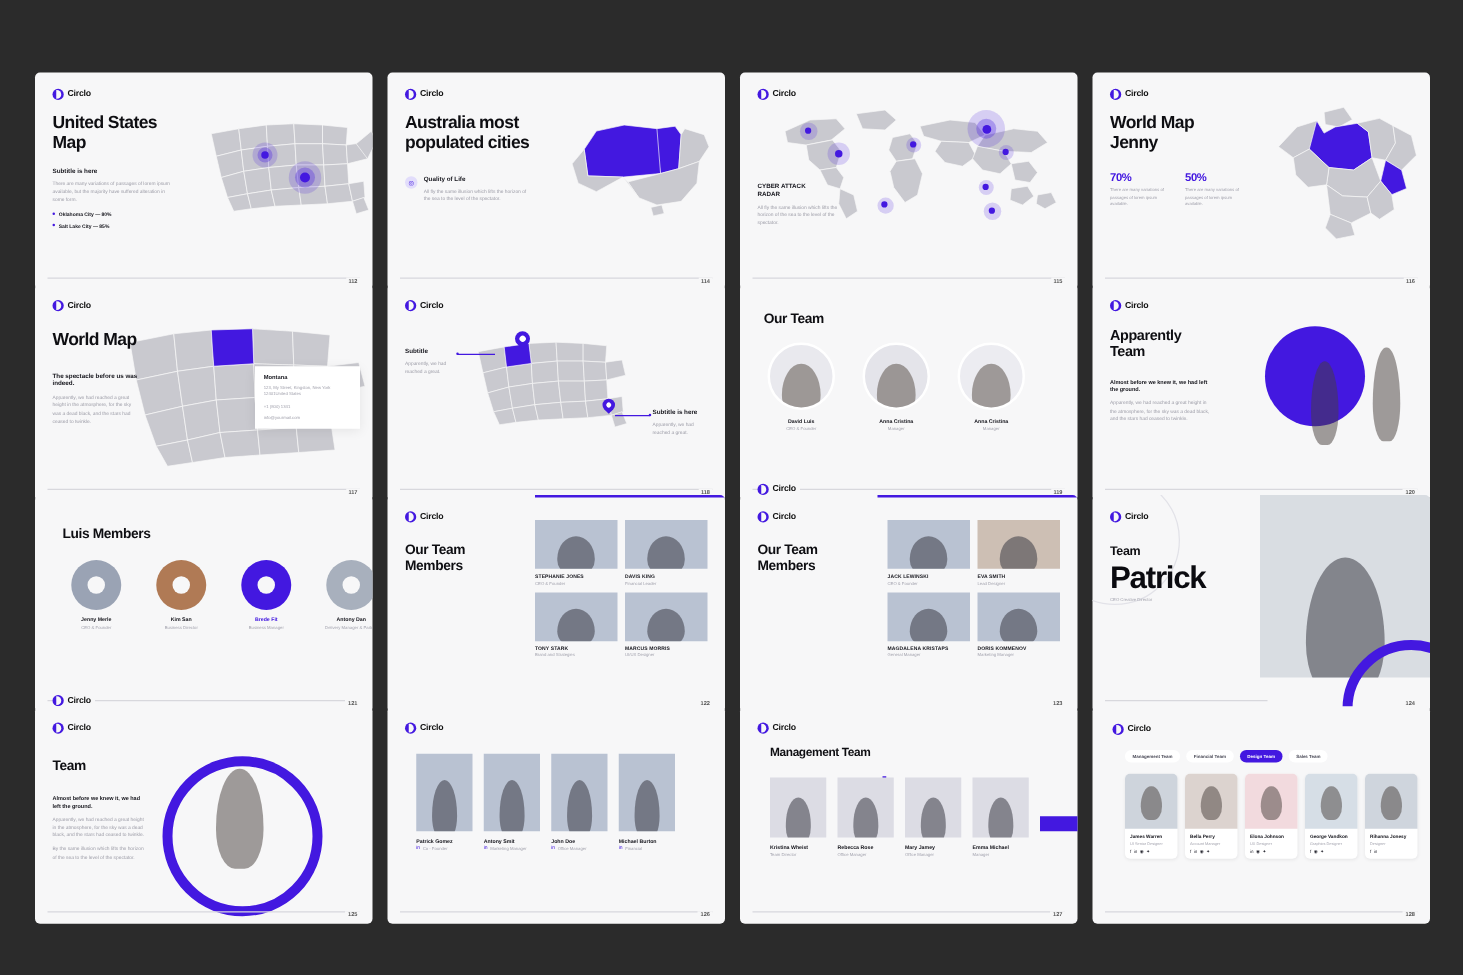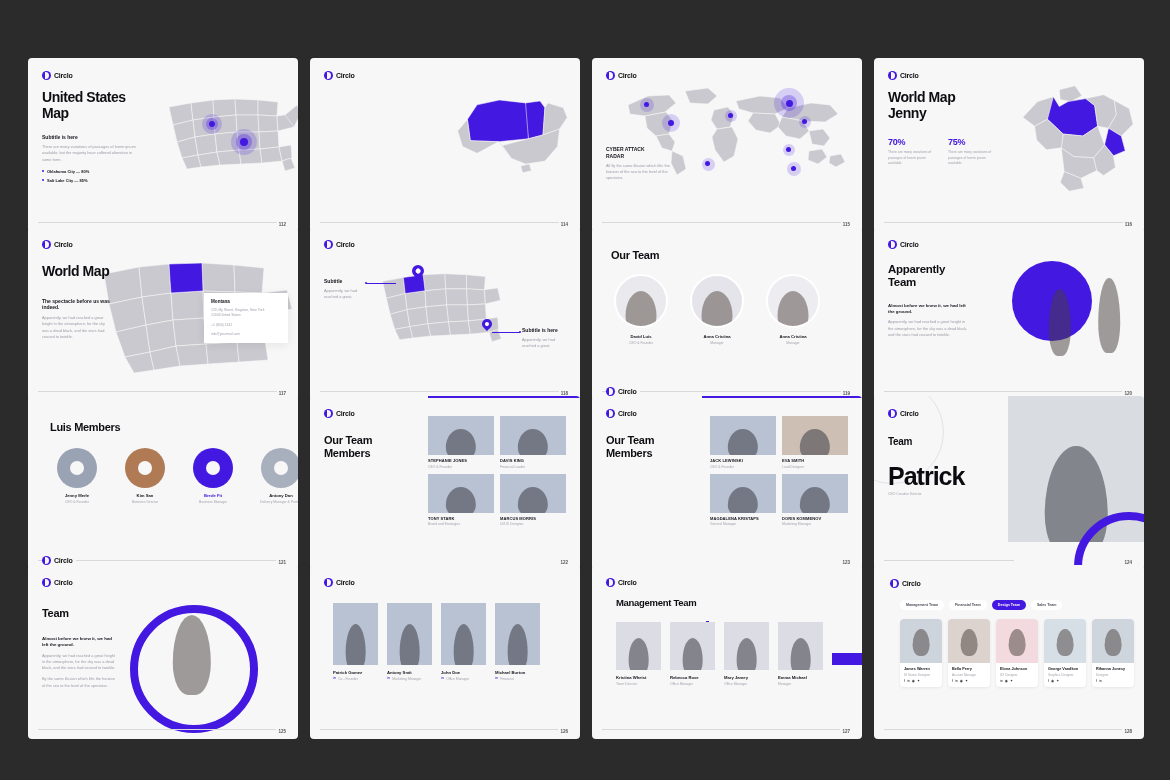--- a/index.html
+++ b/index.html
@@ -186,20 +186,30 @@
     </div>
     <svg class="mapsvg" style="right:6px;top:30px;width:126px;height:88px" viewBox="0 0 260 180">
       <path class="st-hi" d="M40 64 L60 34 106 24 160 30 168 44 166 104 104 110 46 108Z"></path>
       <path class="st-hi" d="M160 30 L190 26 200 40 196 96 166 104Z"></path>
       <path class="st" d="M196 96 L230 84 246 60 238 40 206 30 200 40Z"></path>
       <path class="st" d="M166 104 L196 96 230 84 226 120 200 150 160 156 130 144 112 118Z"></path>
       <path class="st" d="M104 110 L130 144 112 118Z"></path>
       <path class="st" d="M40 64 L20 88 30 120 60 134 104 110 46 108Z"></path>
       <path class="st" d="M150 160 L168 156 172 170 154 174Z"></path>
     </svg>
+    <div style="position:absolute;left:14px;top:32px;width:108px">
+      <div class="h1"><span>Australia most</span><br><span>populated cities</span></div>
+      <div style="display:flex;gap:5px;margin-top:20px">
+        <div class="qicon">◎</div>
+        <div style="width:84px">
+          <div class="h-sub">Quality of Life</div>
+          <div class="body-txt" style="margin-top:2px">All fly the same illusion which lifts the horizon of the sea to the level of the spectator.</div>
+        </div>
+      </div>
+    </div>
     <div class="footbar"></div>
     <div class="pagenum">114</div>
   </div>
 
   <div class="slide">
     <div class="logo" style="left:14px;top:13px">
       <span class="logo-mark"></span>
       <span class="logo-txt">Circlo</span>
     </div>
     <svg class="mapsvg" style="left:18px;top:22px;width:240px;height:102px" viewBox="0 0 480 200">
@@ -265,21 +275,21 @@
       <path class="st" d="M106 188 L140 202 146 222 116 228 98 210Z"></path>
     </svg>
     <div style="position:absolute;left:14px;top:32px;width:118px">
       <div class="h1"><span>World Map</span><br><span>Jenny</span></div>
       <div style="display:flex;gap:12px;margin-top:16px">
         <div style="width:48px">
           <div class="pct">70%</div>
           <div class="tiny" style="margin-top:3px">There are many variations of passages of lorem ipsum available.</div>
         </div>
         <div style="width:50px">
-          <div class="pct">75%</div>
+          <div class="pct">50%</div>
           <div class="tiny" style="margin-top:3px">There are many variations of passages of lorem ipsum available.</div>
         </div>
       </div>
     </div>
     <div class="footbar"></div>
     <div class="pagenum">116</div>
   </div>
 
   <div class="slide">
     <div class="logo" style="left:14px;top:13px">
@@ -524,21 +534,21 @@
   <div class="slide">
     <div style="position:absolute;left:-34px;top:-16px;width:104px;height:104px;border-radius:50%;border:1px solid #e2e2e8"></div>
     <div class="logo" style="left:14px;top:13px;z-index:3">
       <span class="logo-mark"></span>
       <span class="logo-txt">Circlo</span>
     </div>
     <div class="ph" style="position:absolute;right:0;top:0;width:136px;height:146px;background:#d9dde2"></div>
     <div class="ringthick" style="right:-40px;bottom:-52px;width:110px;height:110px;border-width:8px"></div>
     <div style="position:absolute;left:14px;top:40px;z-index:3">
       <div class="h1b" style="font-size:10px">Team</div>
-      <div style="font-size:25px;font-weight:800;letter-spacing:-1px;color:#0b0b10;margin-top:14px">Patrick</div>
+      <div style="font-size:25px;font-weight:800;letter-spacing:-1px;color:#0b0b10;">Patrick</div>
       <div class="rl" style="margin-top:1px">CEO Creative Director</div>
     </div>
     <div class="pagenum">124</div>
     <div class="footbar" style="right:130px"></div>
   </div>
 
   <div class="slide">
     <div class="logo" style="left:14px;top:13px;z-index:4">
       <span class="logo-mark"></span>
       <span class="logo-txt">Circlo</span>

